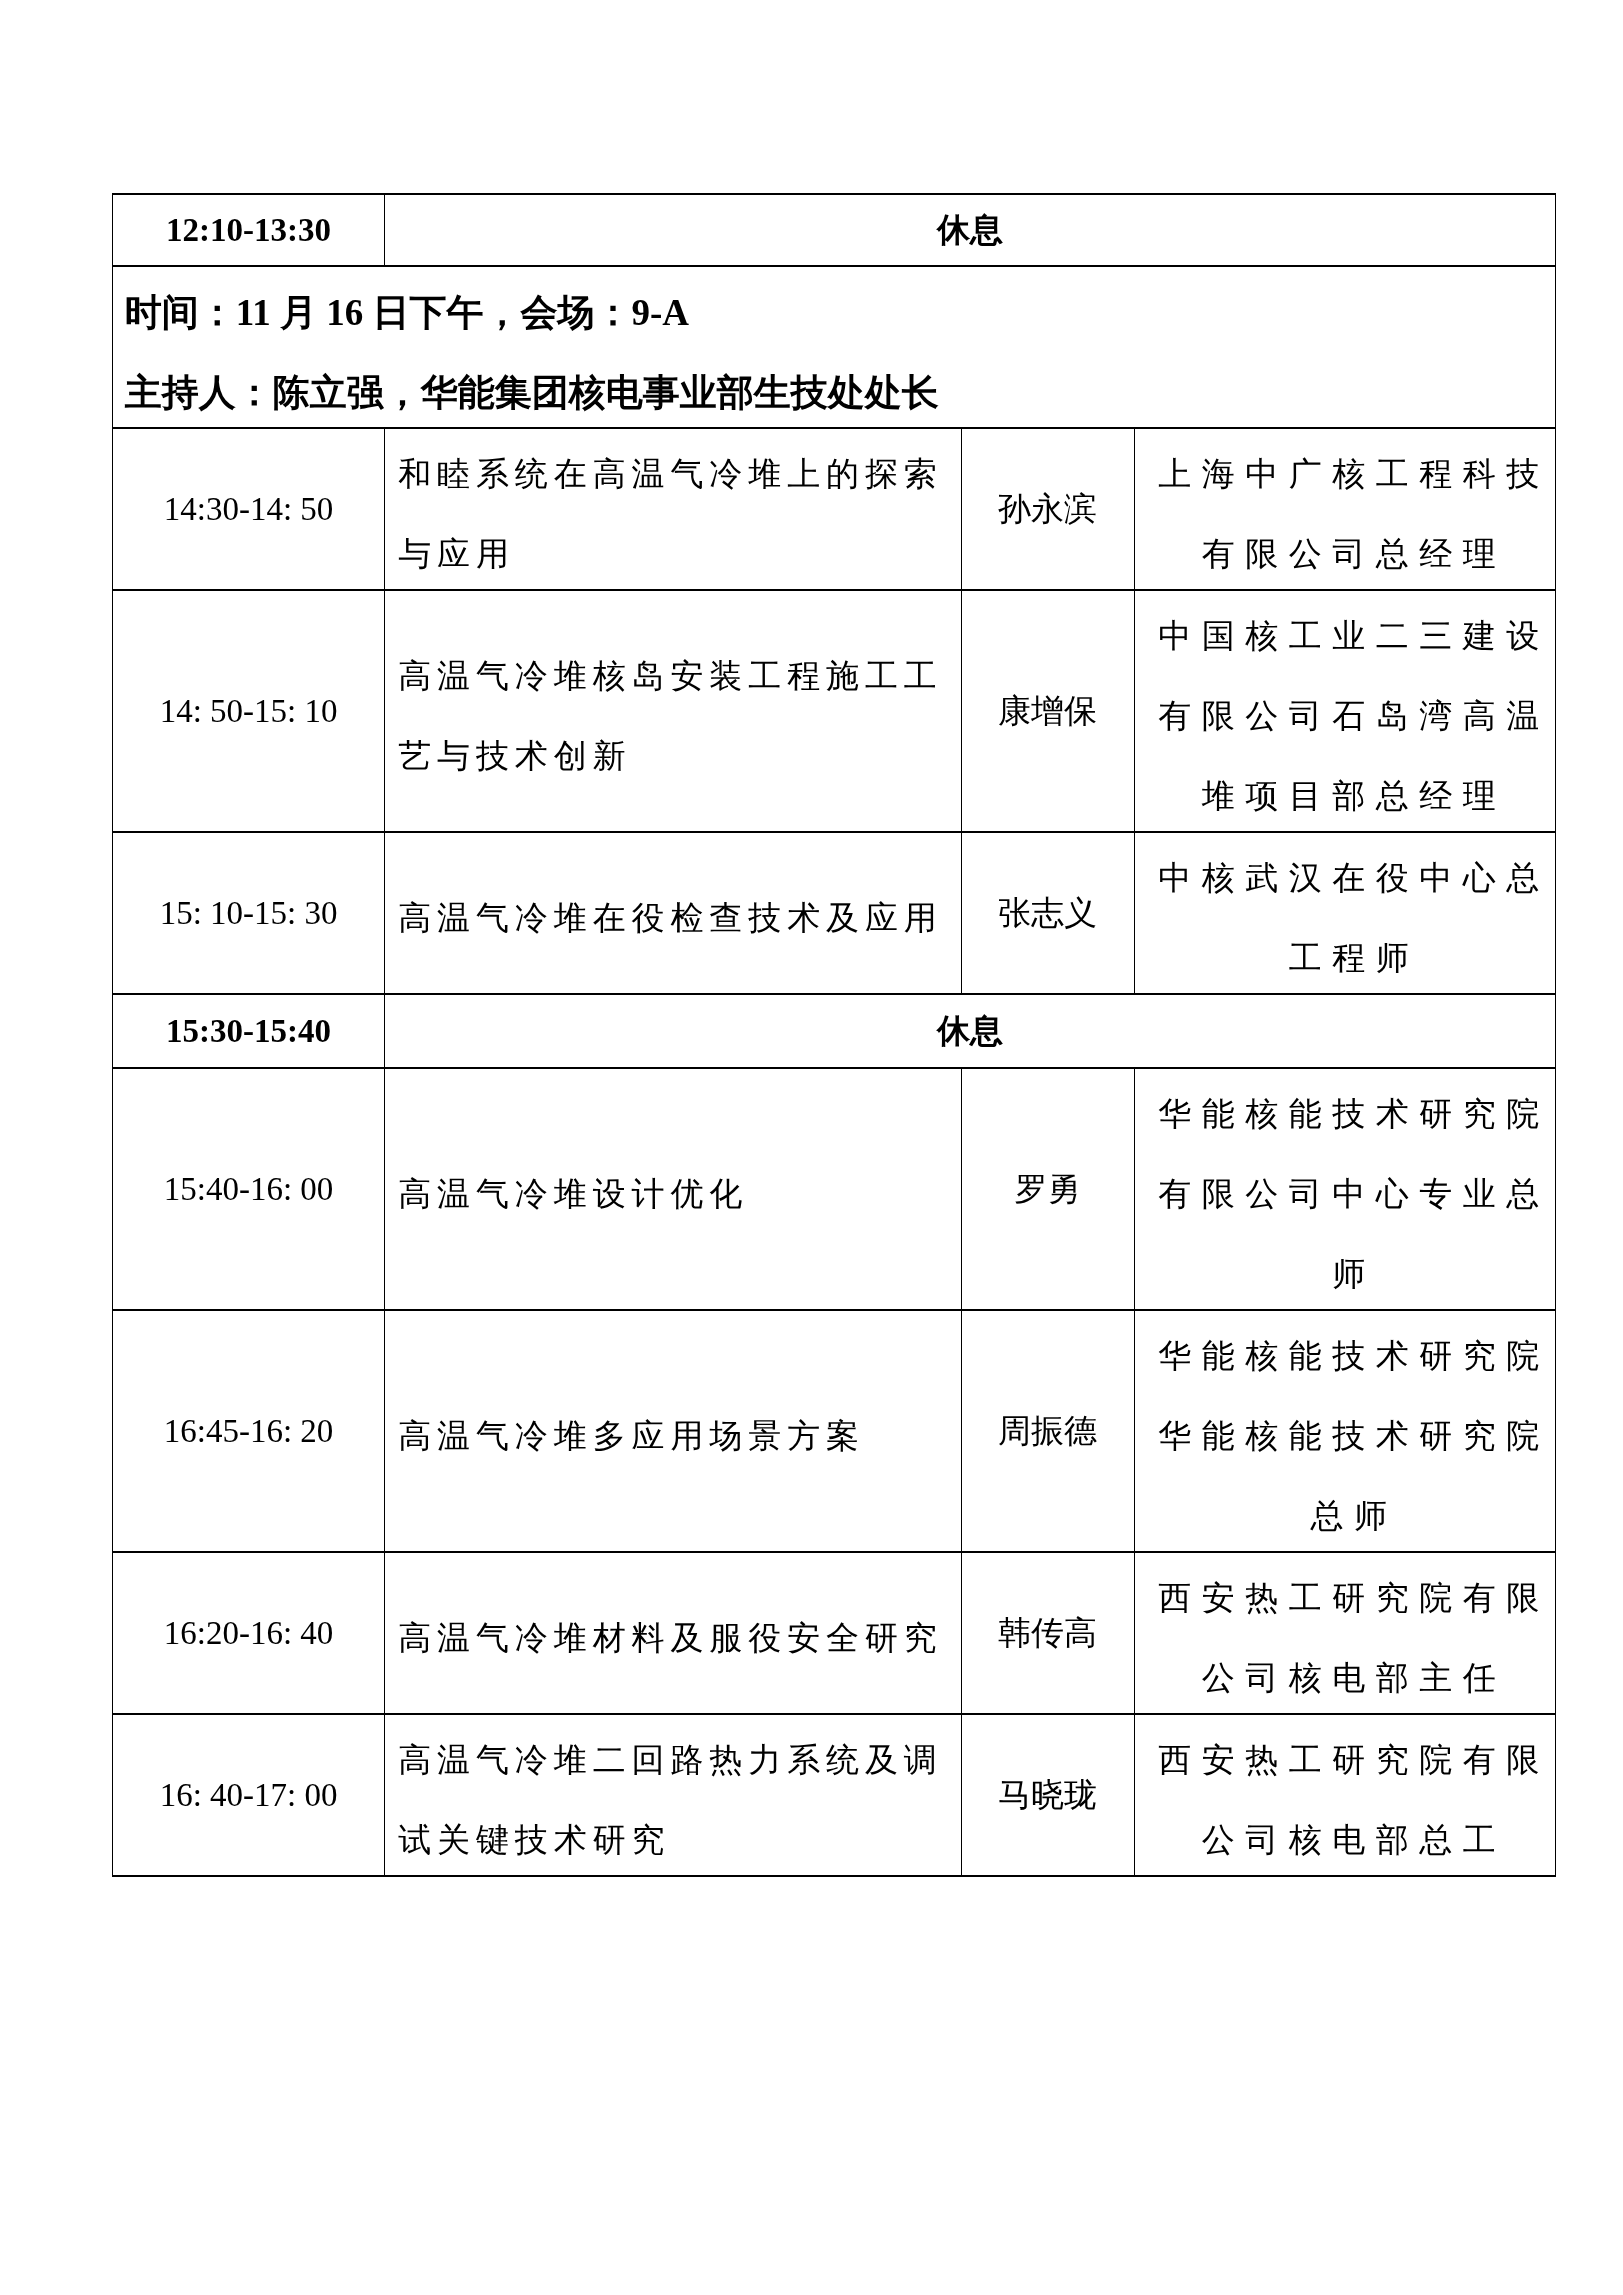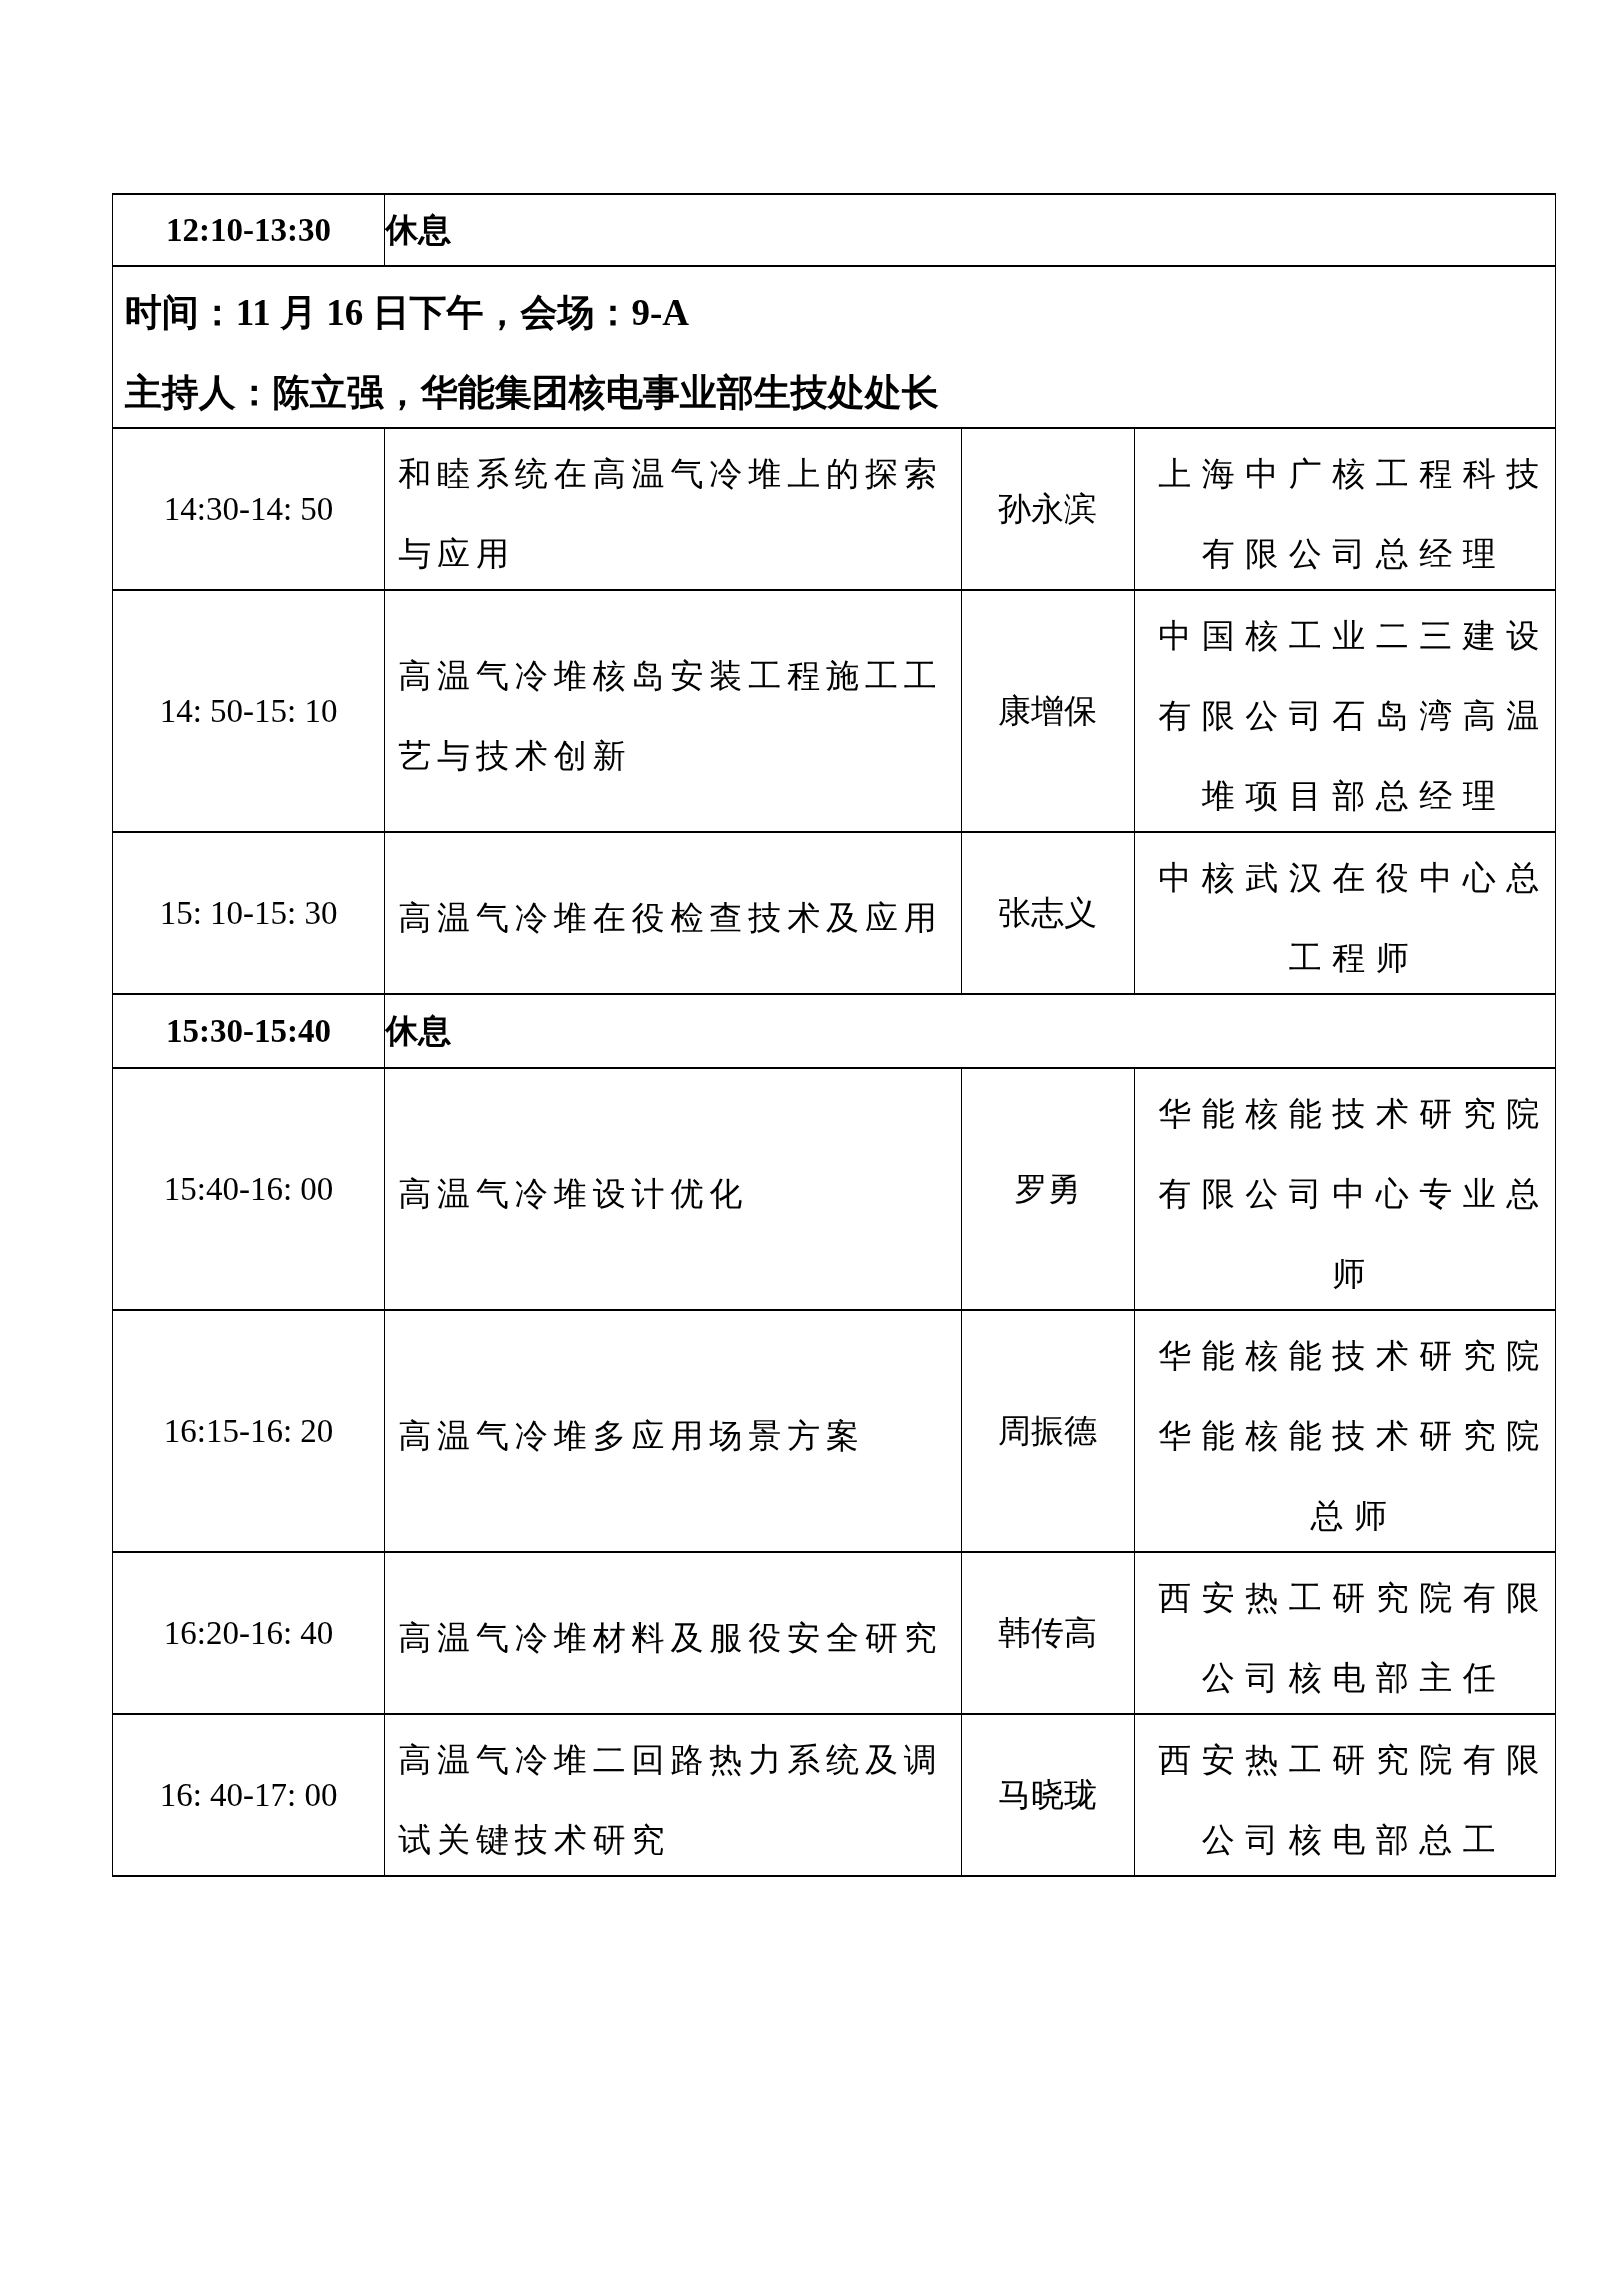--- a/index.html
+++ b/index.html
@@ -19,21 +19,21 @@
     border-top-width:2.6px;border-bottom-width:2.6px;
     padding:0;
     font-size:33px;line-height:69px;
     vertical-align:middle;
     overflow:hidden;
   }
   tr.thin-bottom td{border-bottom-width:1.3px;}
   tr.thin-top td{border-top-width:1.3px;}
   .bold{font-weight:700;}
   .c-time{text-align:center;}
-  .c-break{}
+  .c-break{text-align:center;}
   .c-info{padding-left:11.8px;font-size:37px;}
   .c-topic{padding-left:13px;letter-spacing:5.9px;}
   .c-name{text-align:center;}
   .c-org{padding-left:18.3px;letter-spacing:10.5px;text-align:center;}
   .line{white-space:nowrap;margin-top:11px;}
 </style>
 </head>
 <body>
 
 <table class="schedule">
@@ -109,21 +109,21 @@
     </td>
     <td class="c-name">罗勇</td>
     <td class="c-org">
       <div class="line">华能核能技术研究院</div>
       <div class="line">有限公司中心专业总</div>
       <div class="line">师</div>
     </td>
   </tr>
 
   <tr style="height:206px">
-    <td class="c-time">16:15-16: 20</td>
+    <td class="c-time">16:45-16: 20</td>
     <td class="c-topic">
       <div class="line">高温气冷堆多应用场景方案</div>
     </td>
     <td class="c-name">周振德</td>
     <td class="c-org">
       <div class="line">华能核能技术研究院</div>
       <div class="line">华能核能技术研究院</div>
       <div class="line">总师</div>
     </td>
   </tr>

